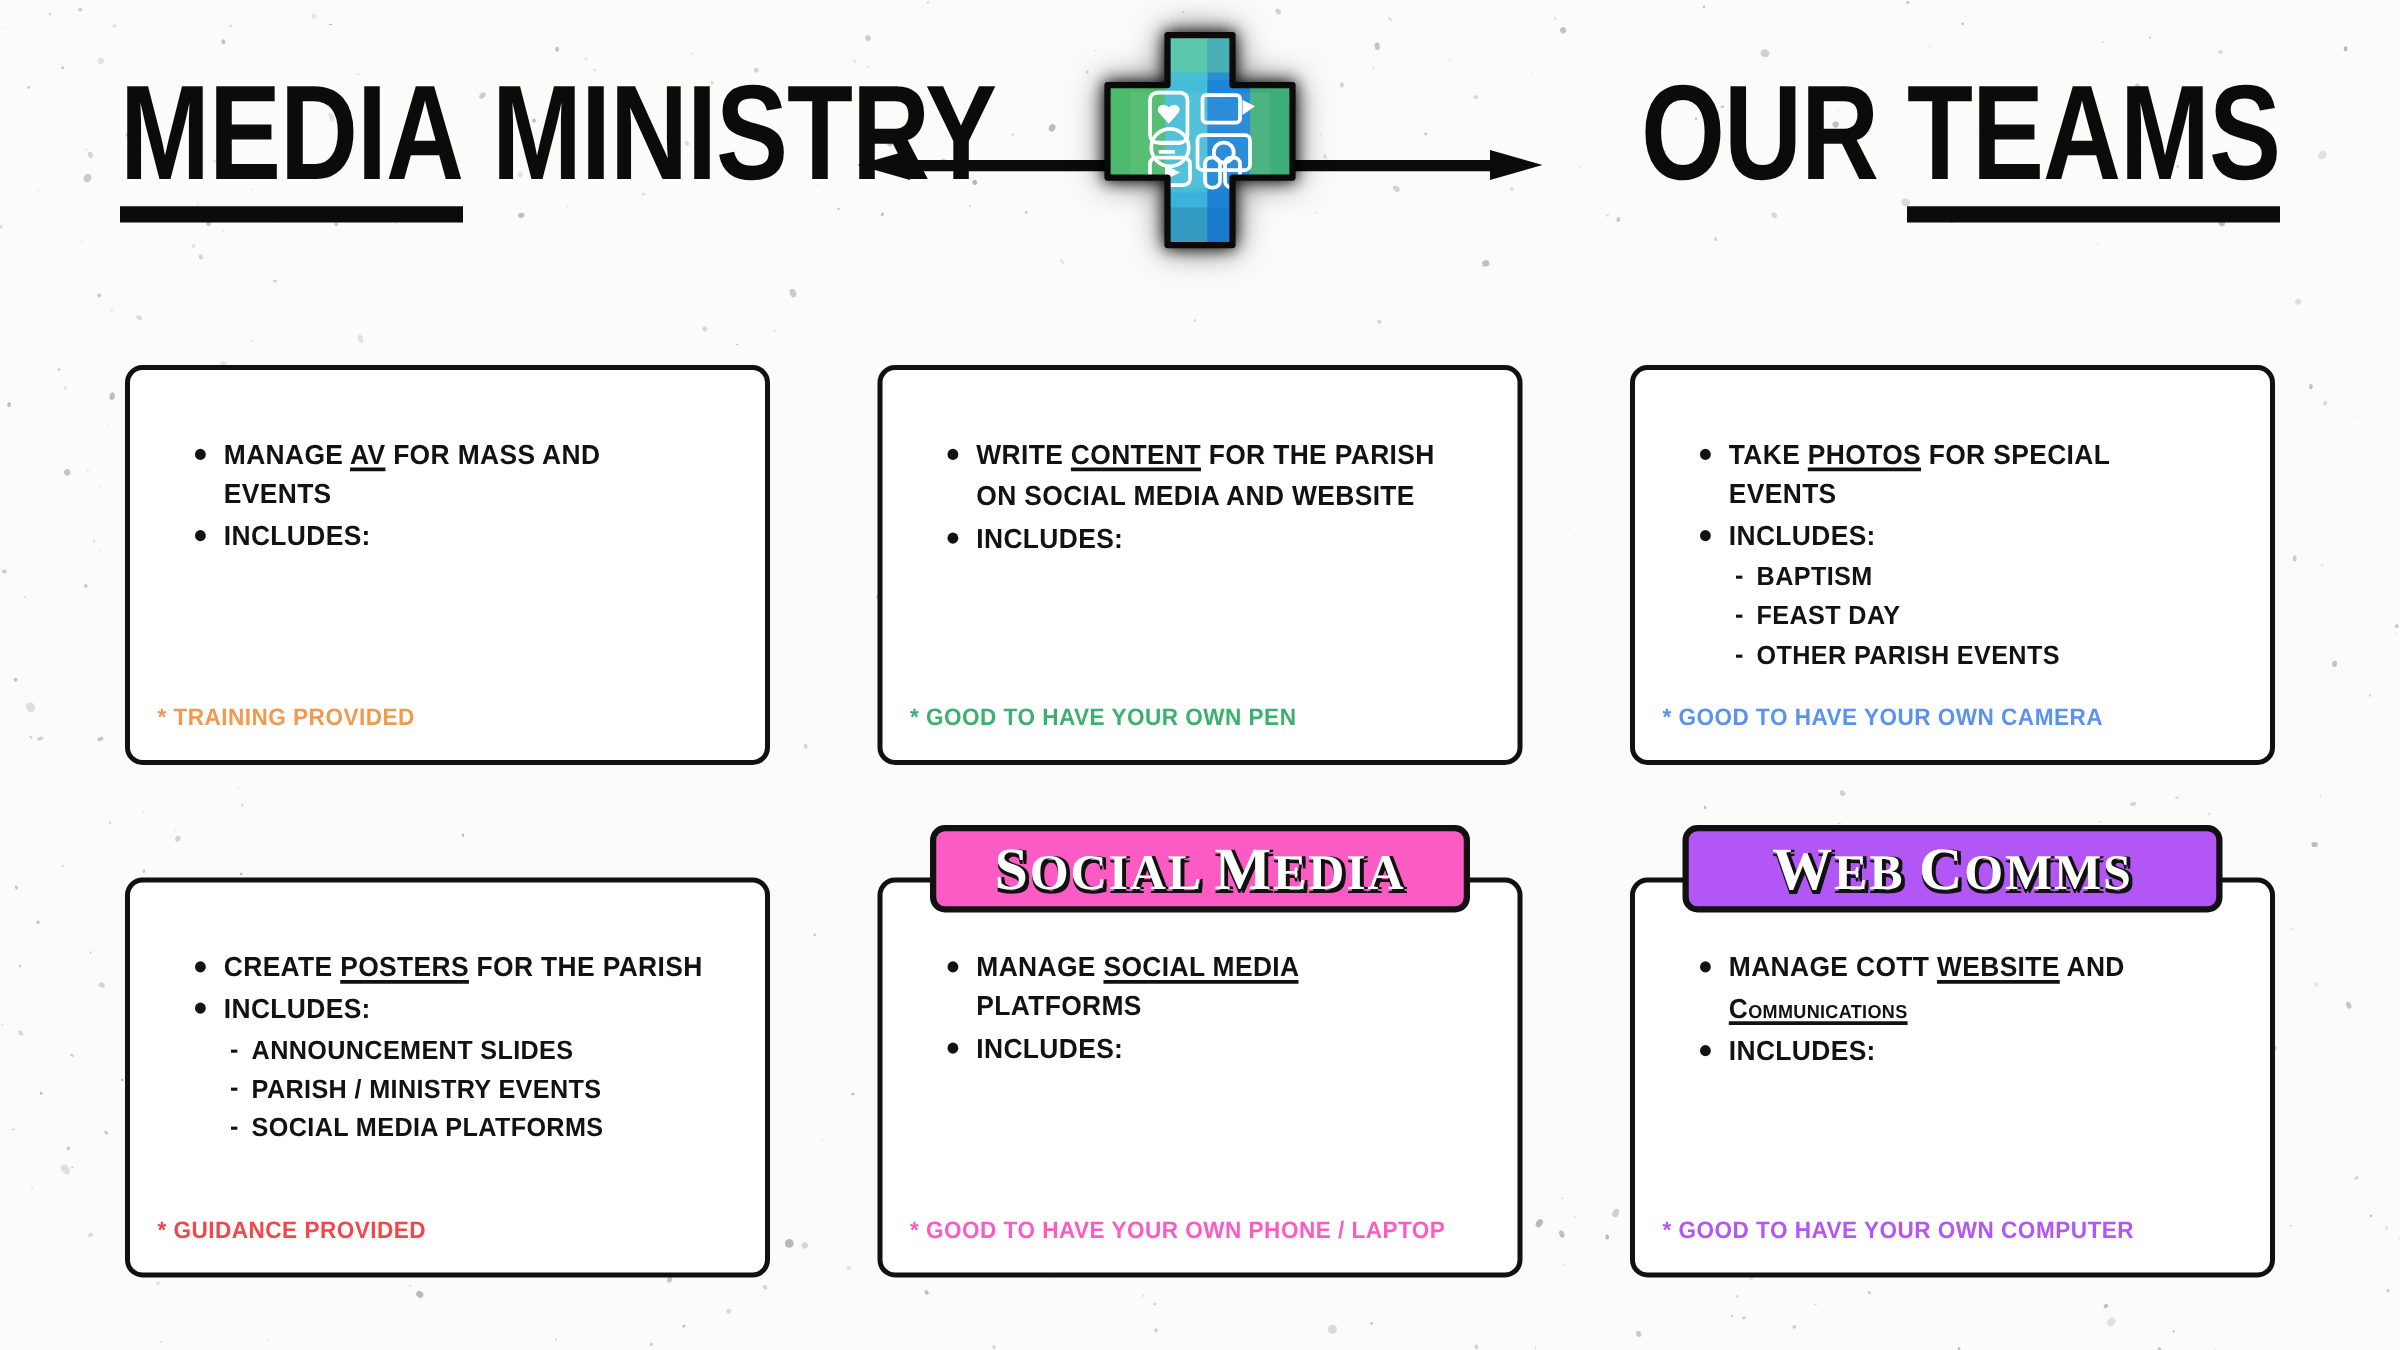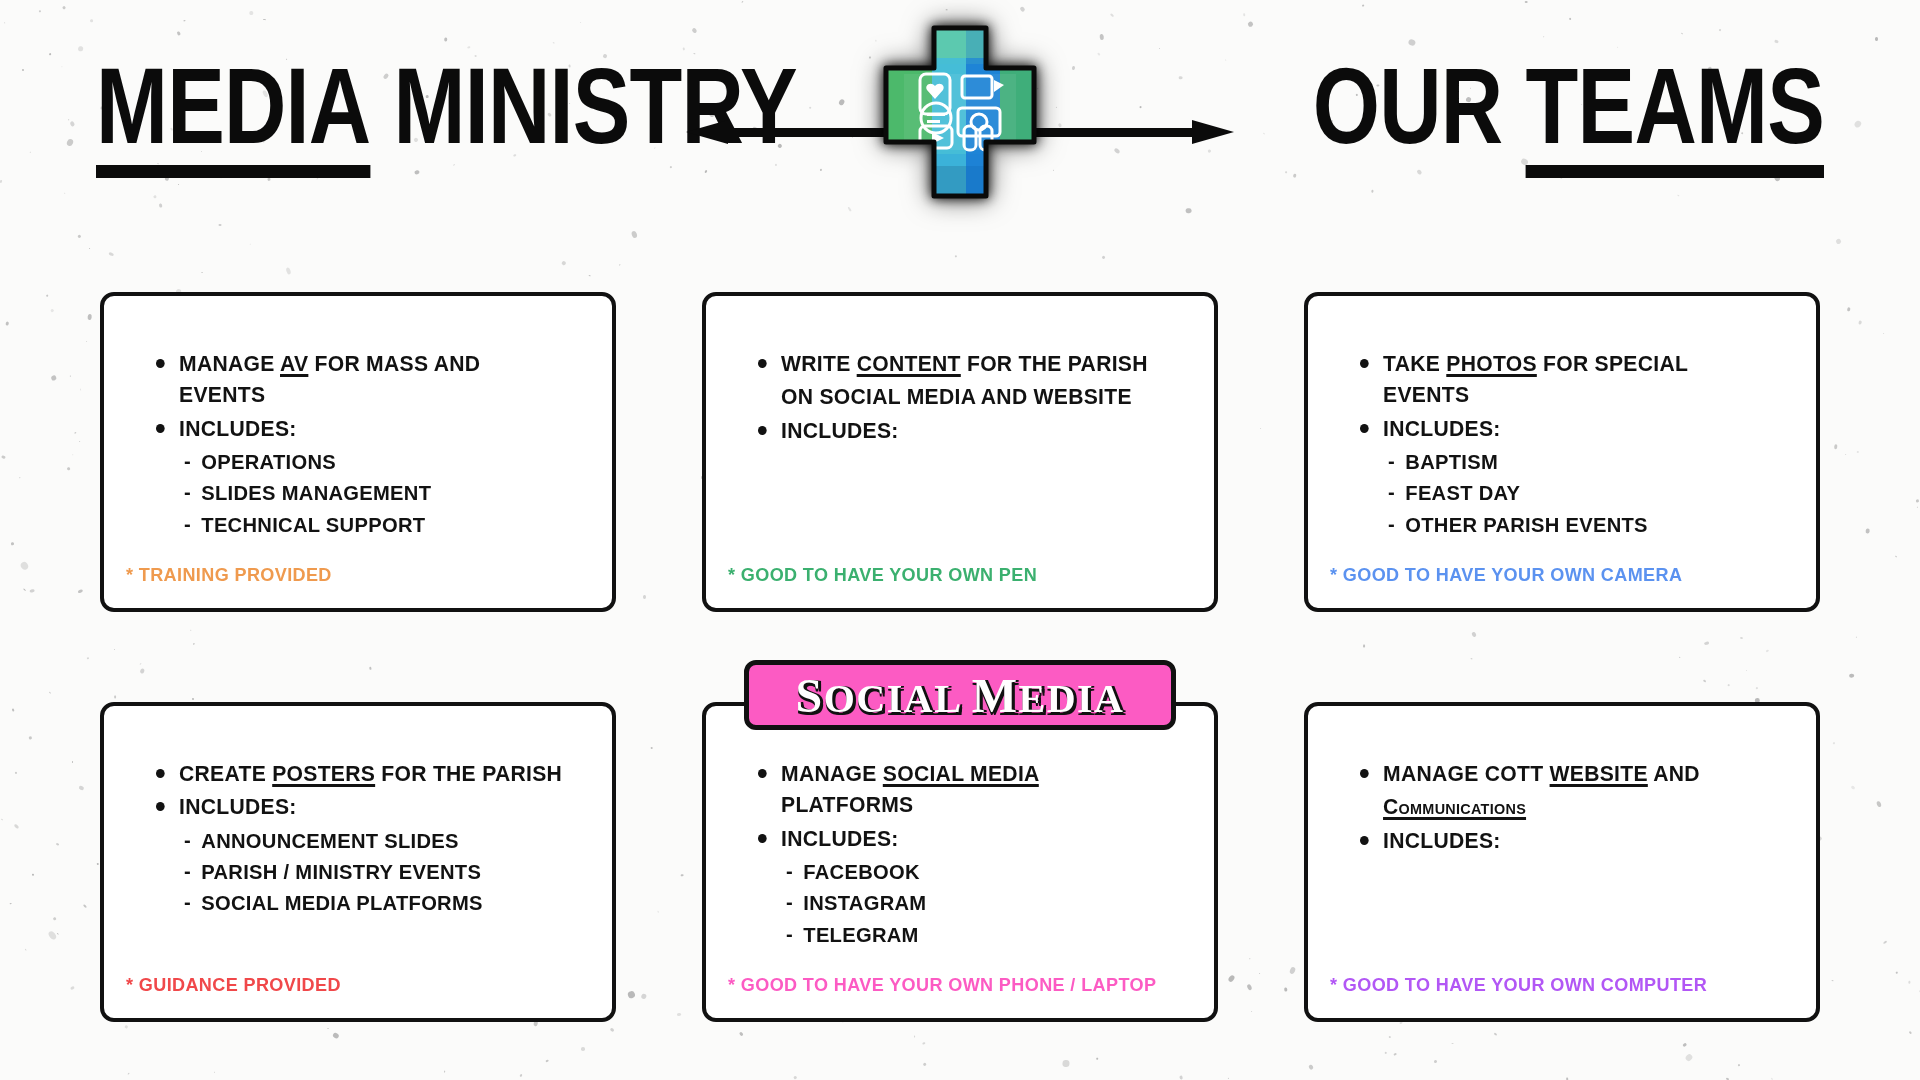--- a/index.html
+++ b/index.html
@@ -695,25 +695,20 @@
 
   </div>
 
   <div class="grid" id="card-grid">
       <div class="card">
       <div class="card-body"></div>
       <div class="content">
         <ul class="bullets">
           <li class=""><span>MANAGE </span><span class="ul-word">AV</span><span> FOR MASS AND EVENTS</span></li>
             <li class=""><span>INCLUDES:</span></li>
-          <ul class="sub">
-              <li>OPERATIONS</li>
-              <li>SLIDES MANAGEMENT</li>
-              <li>TECHNICAL SUPPORT</li>
-            </ul>
         </ul>
         <div class="note" style="color:#ef9a4e">* TRAINING PROVIDED</div>
       </div>
       </div>
       <div class="card">
       <div class="card-body"></div>
       <div class="content">
         <ul class="bullets">
           <li class=""><span>WRITE </span><span class="ul-word">CONTENT</span><span> FOR THE PARISH</span></li>
             <li class="nodot"><span>ON SOCIAL MEDIA AND WEBSITE</span></li>
@@ -751,38 +746,36 @@
         </ul>
         <div class="note" style="color:#f0484a">* GUIDANCE PROVIDED</div>
       </div>
       </div>
       <div class="card">
       <div class="card-body"></div>
       <div class="content">
         <ul class="bullets">
           <li class=""><span>MANAGE </span><span class="ul-word">SOCIAL MEDIA</span><span> PLATFORMS</span></li>
             <li class=""><span>INCLUDES:</span></li>
-          <ul class="sub">
-              <li>FACEBOOK</li>
-              <li>INSTAGRAM</li>
-              <li>TELEGRAM</li>
-            </ul>
         </ul>
         <div class="note" style="color:#fc5bc3">* GOOD TO HAVE YOUR OWN PHONE / LAPTOP</div>
       </div>
       <div class="badge" style="background:#fc5bc3">
         <span class="badge-text"><span class="big">S</span>OCIAL <span class="big">M</span>EDIA</span>
       </div>
       </div>
       <div class="card">
       <div class="card-body"></div>
       <div class="content">
         <ul class="bullets">
           <li class=""><span>MANAGE COTT </span><span class="ul-word">WEBSITE</span><span> AND</span></li>
             <li class="nodot"><span class="ul-word cap">Communications</span></li>
             <li class=""><span>INCLUDES:</span></li>
         </ul>
         <div class="note" style="color:#b257f5">* GOOD TO HAVE YOUR OWN COMPUTER</div>
       </div>
+      <div class="badge" style="background:#b257f5">
+        <span class="badge-text"><span class="big">W</span>EB <span class="big">C</span>OMMS</span>
+      </div>
       </div>
     </div>
 
 </div>
 
 </body></html>

